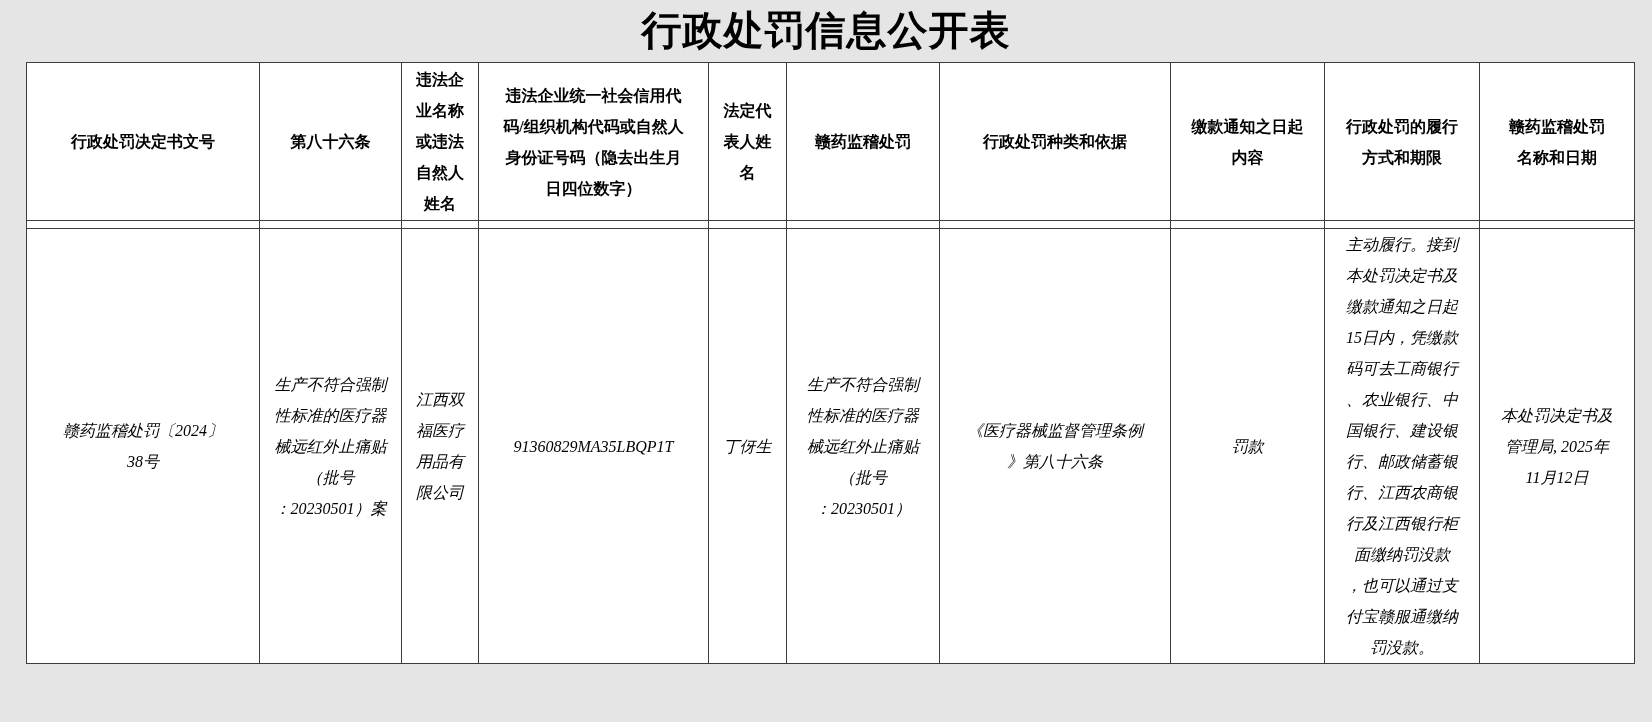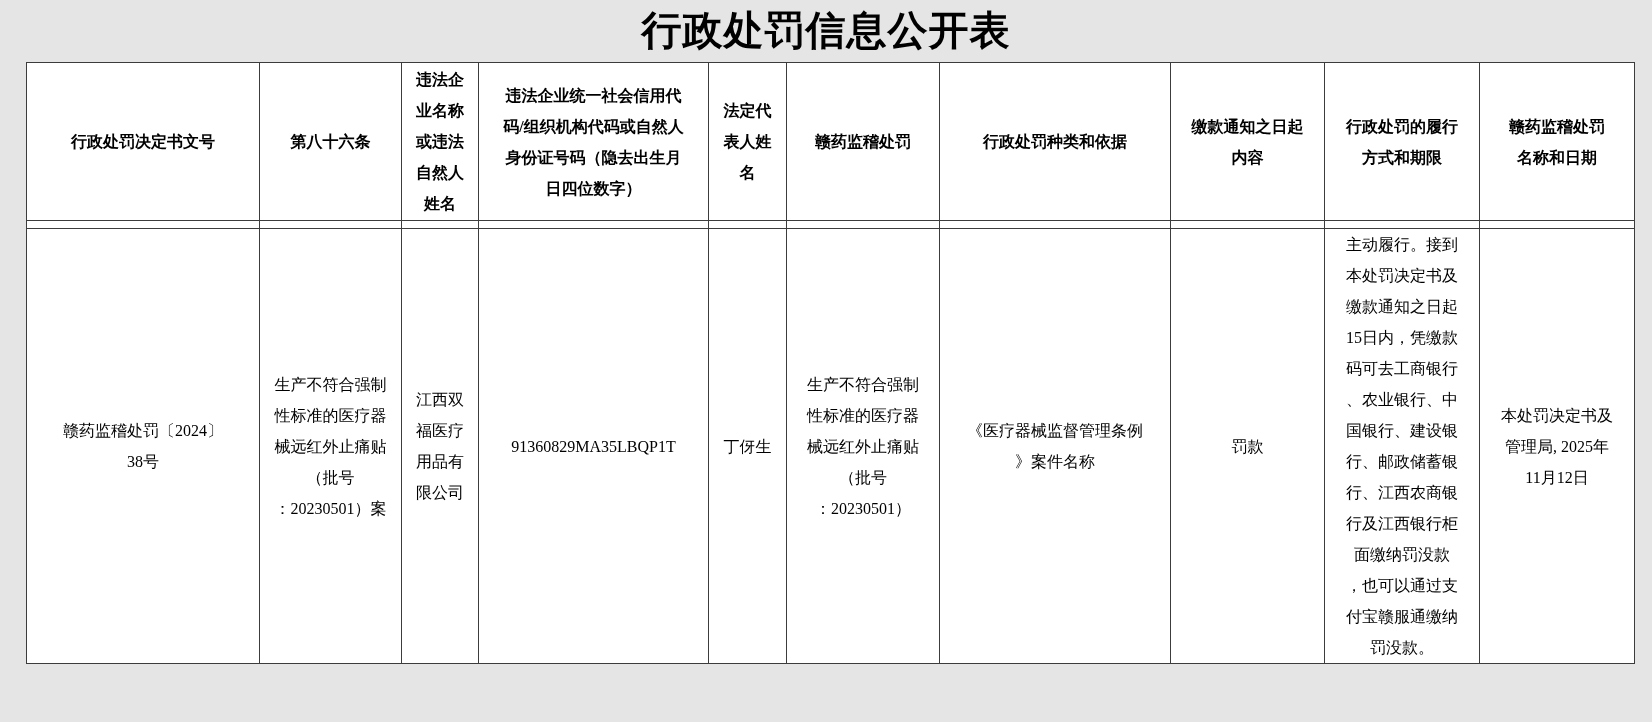--- a/index.html
+++ b/index.html
@@ -50,20 +50,21 @@
     height: 157px;
   }
   .penalty-table tr.spacer-row td {
     height: 7px;
     padding: 0;
     font-size: 0;
     line-height: 0;
   }
   .penalty-table tr.data-row td {
     height: 432px;
+    font-style: italic;
   }
   
   col.c1  { width: 233px; }
   col.c2  { width: 142px; }
   col.c3  { width: 77px;  }
   col.c4  { width: 230px; }
   col.c5  { width: 78px;  }
   col.c6  { width: 153px; }
   col.c7  { width: 231px; }
   col.c8  { width: 154px; }
@@ -142,21 +143,21 @@
 用品有
 限公司</td>
         <td>91360829MA35LBQP1T</td>
         <td>丁伢生</td>
         <td>生产不符合强制
 性标准的医疗器
 械远红外止痛贴
 （批号
 ：20230501）</td>
         <td>《医疗器械监督管理条例
-》案件名称</td>
+》第八十六条</td>
         <td>罚款</td>
         <td>主动履行。接到
 本处罚决定书及
 缴款通知之日起
 15日内，凭缴款
 码可去工商银行
 、农业银行、中
 国银行、建设银
 行、邮政储蓄银
 行、江西农商银

